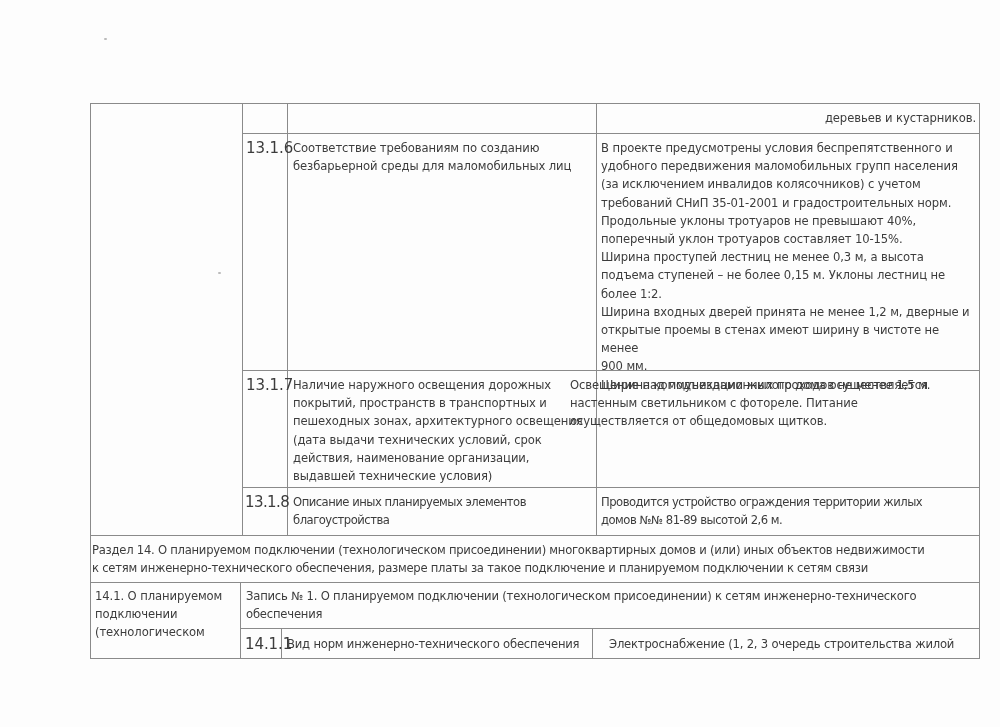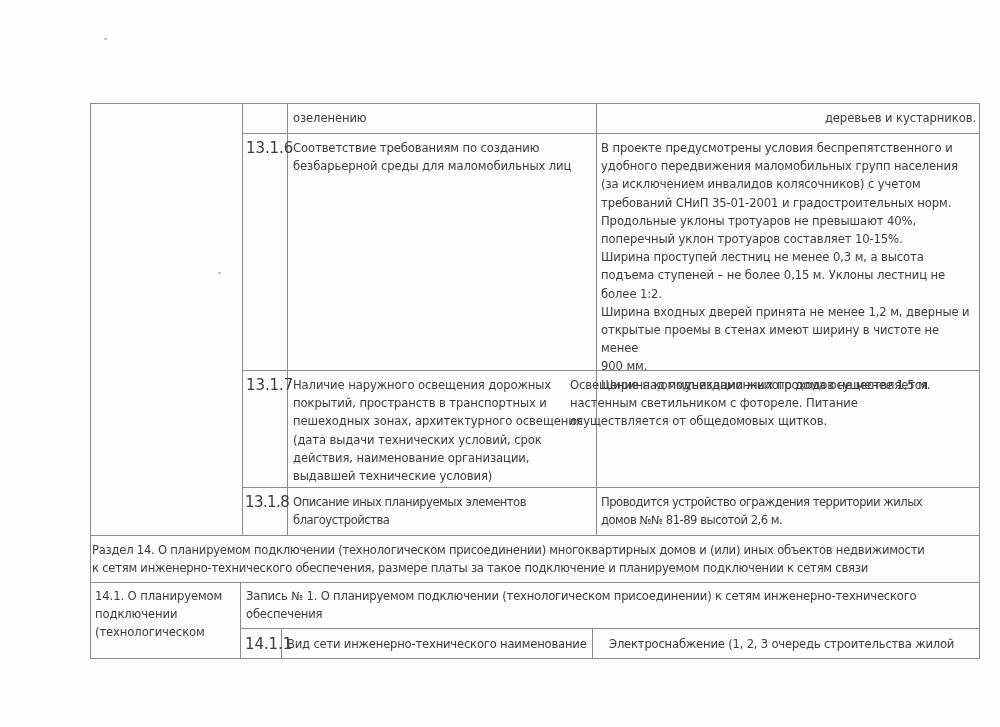--- a/index.html
+++ b/index.html
@@ -37,21 +37,20 @@
   <div class="ln h" style="left:242px; top:487px; width:738px;"></div>
   <div class="ln h" style="left:90px; top:535px; width:890px;"></div>
   <div class="ln h" style="left:90px; top:582px; width:890px;"></div>
 
   <div class="ln v" style="left:240px; top:582px; height:76px;"></div>
   <div class="ln h" style="left:240px; top:628px; width:740px;"></div>
   <div class="ln v" style="left:281px; top:628px; height:30px;"></div>
   <div class="ln v" style="left:592px; top:628px; height:30px;"></div>
   <div class="ln h" style="left:90px; top:658px; width:890px;"></div>
 
-  <div class="txt" style="left:293px; top:109px; width:300px;">озеленению</div>
   <div class="txt" style="left:601px; top:109px; width:375px;text-align:right;">деревьев и кустарников.</div>
 
   <div class="txt num" style="left:246px; top:139px; width:40px;">13.1.6</div>
   <div class="txt" style="left:293px; top:139px; width:300px;">Соответствие требованиям по созданию
 безбарьерной среды для маломобильных лиц</div>
   <div class="txt" style="left:601px; top:139px; width:376px;">В проекте предусмотрены условия беспрепятственного и
 удобного передвижения маломобильных групп населения
 (за исключением инвалидов колясочников) с учетом
 требований СНиП 35-01-2001 и градостроительных норм.
 Продольные уклоны тротуаров не превышают 40%,
@@ -84,18 +83,18 @@
   <div class="txt center" style="left:92px; top:541px; width:886px; letter-spacing:-0.25px;">Раздел 14. О планируемом подключении (технологическом присоединении) многоквартирных домов и (или) иных объектов недвижимости
 к сетям инженерно-технического обеспечения, размере платы за такое подключение и планируемом подключении к сетям связи</div>
 
   <div class="txt" style="left:95px; top:587px; width:145px;">14.1. О планируемом
 подключении
 (технологическом</div>
   <div class="txt" style="left:246px; top:587px; width:730px; letter-spacing:-0.2px;">Запись № 1. О планируемом подключении (технологическом присоединении) к сетям инженерно-технического
 обеспечения</div>
 
   <div class="txt num" style="left:245px; top:635px; width:36px;">14.1.1</div>
-  <div class="txt" style="left:287px; top:635px; width:305px; letter-spacing:-0.2px;">Вид сети инженерно-технического наименование</div>
+  <div class="txt" style="left:287px; top:635px; width:305px; letter-spacing:-0.2px;">Вид норм инженерно-технического обеспечения</div>
   <div class="txt" style="left:598px; top:635px; width:378px; letter-spacing:-0.2px;margin-left:11px;">Электроснабжение (1, 2, 3 очередь строительства жилой</div>
 
   <div class="speck" style="left:218px; top:272px;"></div>
   <div class="speck" style="left:104px; top:38px;"></div>
 </div>
 
 </body></html>

